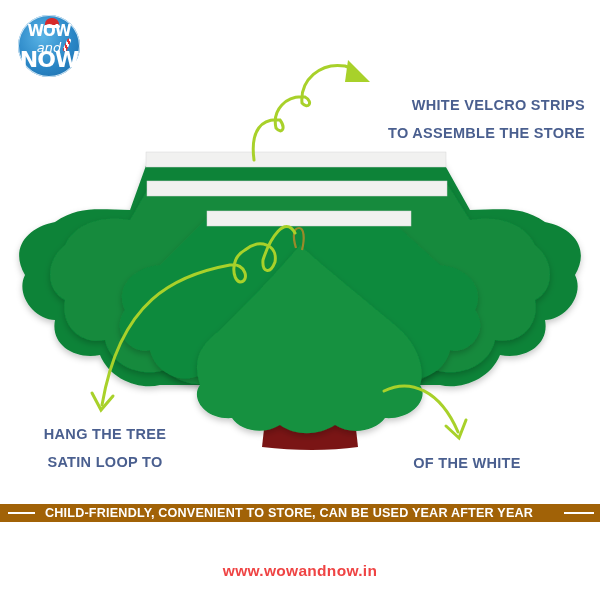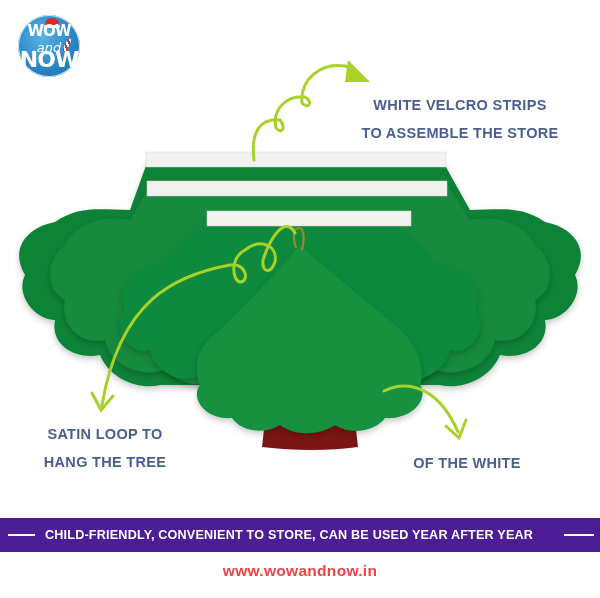--- a/index.html
+++ b/index.html
@@ -8,24 +8,24 @@
         background:radial-gradient(circle at 40% 35%,#5ab4e6 0%,#2a86c6 55%,#1c6aa6 100%);
         box-shadow:0 0 0 1px #cfe6f5 inset;}
   .logo .w{position:absolute;left:0;right:0;text-align:center;color:#fff;font-weight:bold;font-family:"DejaVu Sans",sans-serif;letter-spacing:-1px;}
   .logo .w1{top:7px;font-size:15px;}
   .logo .w2{top:25px;font-size:13px;font-style:italic;font-weight:normal;letter-spacing:0;}
   .logo .w3{top:32px;font-size:22px;}
   .logo .hat{position:absolute;left:27px;top:3px;width:14px;height:8px;background:#d62a2a;border-radius:8px 8px 2px 2px;}
   .logo .hat:after{content:"";position:absolute;left:-1px;bottom:-2px;width:16px;height:3px;background:#fff;border-radius:2px;}
   .logo .cane{position:absolute;left:47px;top:23px;width:4px;height:14px;background:repeating-linear-gradient(45deg,#e03030 0 2px,#fff 2px 4px);transform:rotate(25deg);border-radius:2px;}
   .callout{position:absolute;color:#4a5f8f;font-weight:bold;font-size:14.5px;letter-spacing:0.3px;text-align:center;line-height:28px;}
-  .c1{left:335px;top:91px;width:250px;}
+  .c1{left:335px;top:91px;width:250px;text-align:right;}
   .c2{left:30px;top:420px;width:150px;}
   .c3{left:362px;top:449px;width:210px;}
-  .banner{position:absolute;left:0;top:518px;width:600px;height:34px;background:#4c1d95;display:flex;align-items:center;}
+  .banner{position:absolute;left:0;top:504px;width:600px;height:18px;background:#a16207;display:flex;align-items:center;}
   .banner .line{flex:0 0 auto;height:2px;background:#ffffff;}
   .banner .l1{width:27px;margin-left:8px;}
   .banner .l2{width:30px;margin-right:6px;margin-left:auto;}
   .banner .txt{color:#fff;font-weight:bold;font-size:12.6px;letter-spacing:0.2px;white-space:nowrap;margin:0 10px;}
   .url{position:absolute;left:0;width:600px;top:562px;text-align:center;color:#ef4444;font-size:15.5px;font-weight:bold;letter-spacing:0.3px;}
   svg.art{position:absolute;left:0;top:0;}
 </style>
 </head>
 <body>
 
@@ -82,22 +82,22 @@
     <path d="M384,391 C410,378 440,390 458,432"></path>
     <path d="M446,426 L459,438 L466,420"></path>
   </g>
 </svg>
 
 <div class="callout c1">
   <div>WHITE VELCRO STRIPS</div>
   <div>TO ASSEMBLE THE STORE</div>
 </div>
 <div class="callout c2">
+  <div>HANG THE TREE</div>
   <div>SATIN LOOP TO</div>
-  <div>HANG THE TREE</div>
 </div>
 <div class="callout c3">
   <div>OF THE WHITE</div>
 </div>
 
 <div class="banner">
   <span class="line l1"></span>
   <span class="txt">CHILD-FRIENDLY, CONVENIENT TO STORE, CAN BE USED YEAR AFTER YEAR</span>
   <span class="line l2"></span>
 </div>

